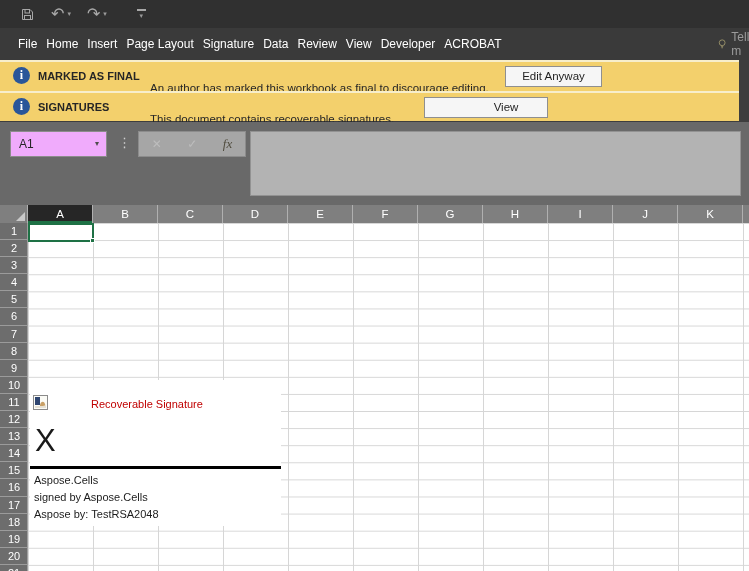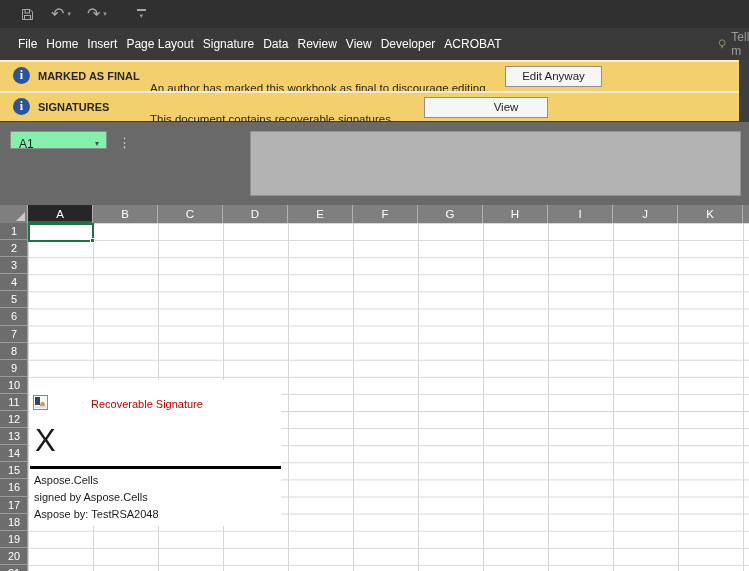--- a/index.html
+++ b/index.html
@@ -33,21 +33,21 @@
                  font-size:12px; text-align:center; line-height:17px; }
   .msg-label { position:absolute; left:38px; top:8px; font-size:11px; font-weight:700; color:#262626; }
   .msg-text  { position:absolute; left:150px; top:8px; font-size:11.5px; color:#262626;margin-top:12px; }
   .msg-btn { position:absolute; top:4px; height:21px; background:#f6f6f6; border:1px solid #8f8f8f;
              font-size:11.5px; color:#1f1f1f; text-align:center; line-height:19px; cursor:default; }
   .btn-edit { left:505px; width:97px; }
   .btn-view { left:424px; width:124px;padding-left:40px; }
 
   
   .formularegion { position:absolute; left:0; top:122px; width:749px; height:83px; background:#696969; }
-  .namebox { position:absolute; left:10px; top:9px; width:97px; height:18px; background:#86efac;
+  .namebox { position:absolute; left:10px; top:9px; width:97px; height:26px; background:#f0abfc;
              border:1px solid #8c8c8c; font-size:12px; color:#262626; line-height:24px; padding-left:8px; }
   .namebox .caret { position:absolute; right:7px; top:0; font-size:8px; color:#4d4d4d; line-height:24px; }
   .dots { position:absolute; left:118px; top:13px; color:#d0d0d0; font-size:13px; }
   .fxbox { position:absolute; left:138px; top:9px; width:108px; height:26px; background:#a6a6a6;
            border:1px solid #8c8c8c; display:flex; align-items:center; justify-content:space-around; }
   .disabled-glyph { color:#bdbdbd; font-size:12px; }
   .fx-glyph { font-family:"Liberation Serif", serif; font-style:italic; font-size:13px; color:#514d3f; }
   .formulainput { position:absolute; left:250px; top:9px; width:491px; height:65px; background:#b3b3b3;
                   border:1px solid #929292; font-size:12px; color:#262626; padding:2px 4px; }
 
@@ -150,20 +150,25 @@
       <span class="msg-btn btn-view">View Signatures...</span>
     </div>
   </div>
 
   <div class="formularegion">
     <div class="namebox">
       <span>A1</span>
       <span class="caret">▾</span>
     </div>
     <span class="dots">⋮</span>
+    <div class="fxbox">
+      <span class="disabled-glyph">✕</span>
+      <span class="disabled-glyph">✓</span>
+      <span class="fx-glyph">fx</span>
+    </div>
     <div class="formulainput"></div>
   </div>
 
   <div class="colheaders">
     <div class="corner">
       <span class="tri"></span>
     </div>
 
   <div class="col-h sel">A</div>
       <div class="col-h">B</div>

